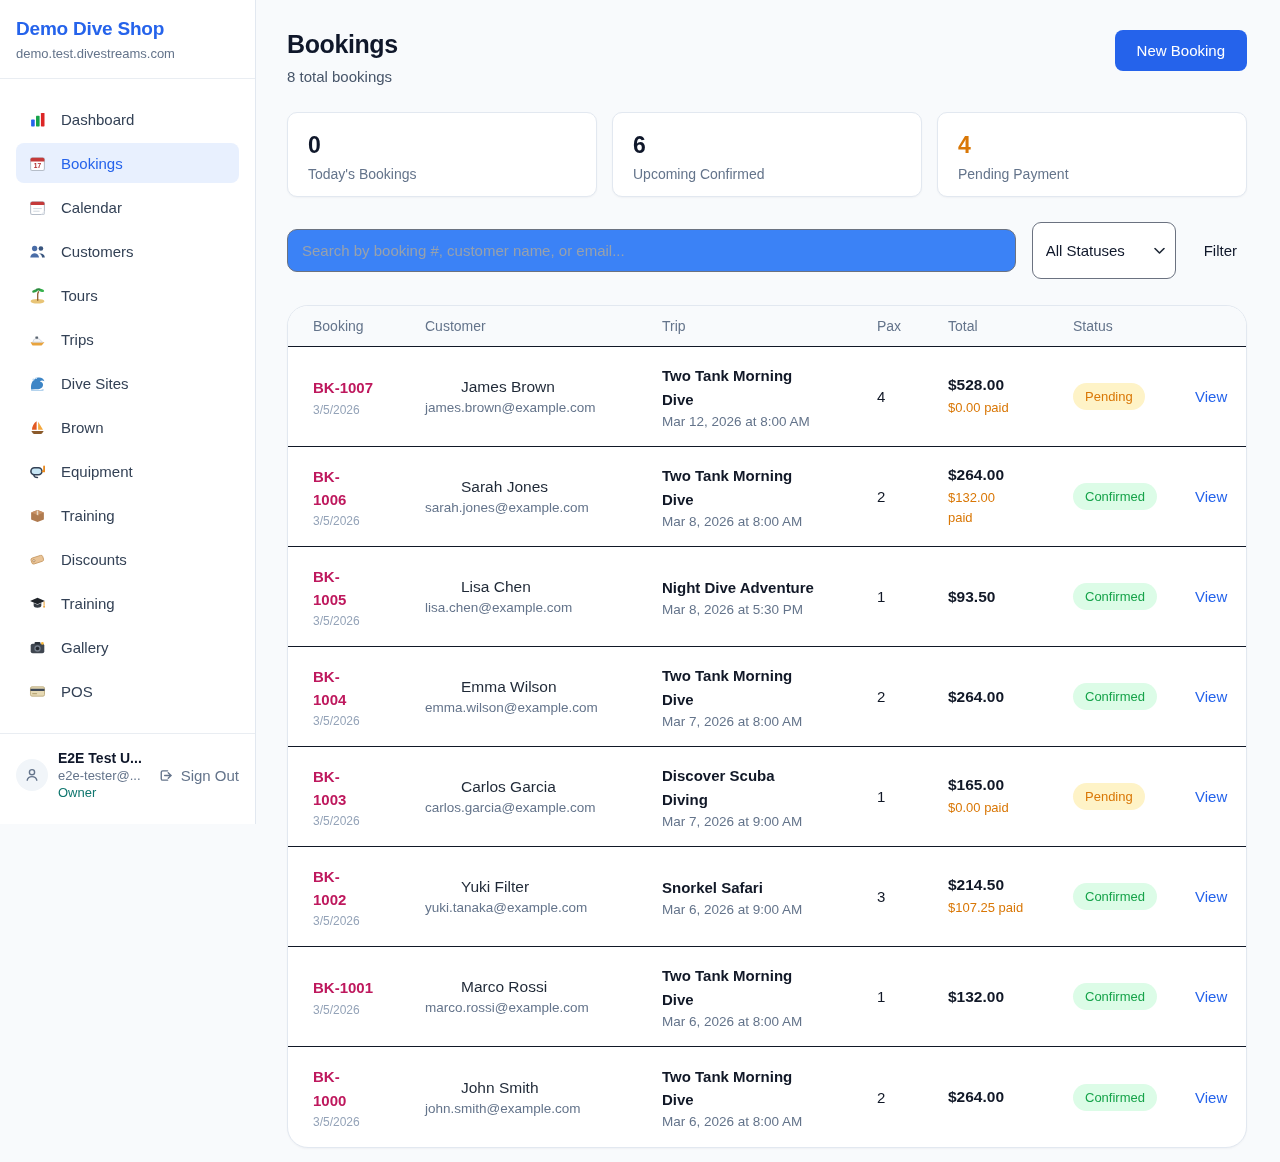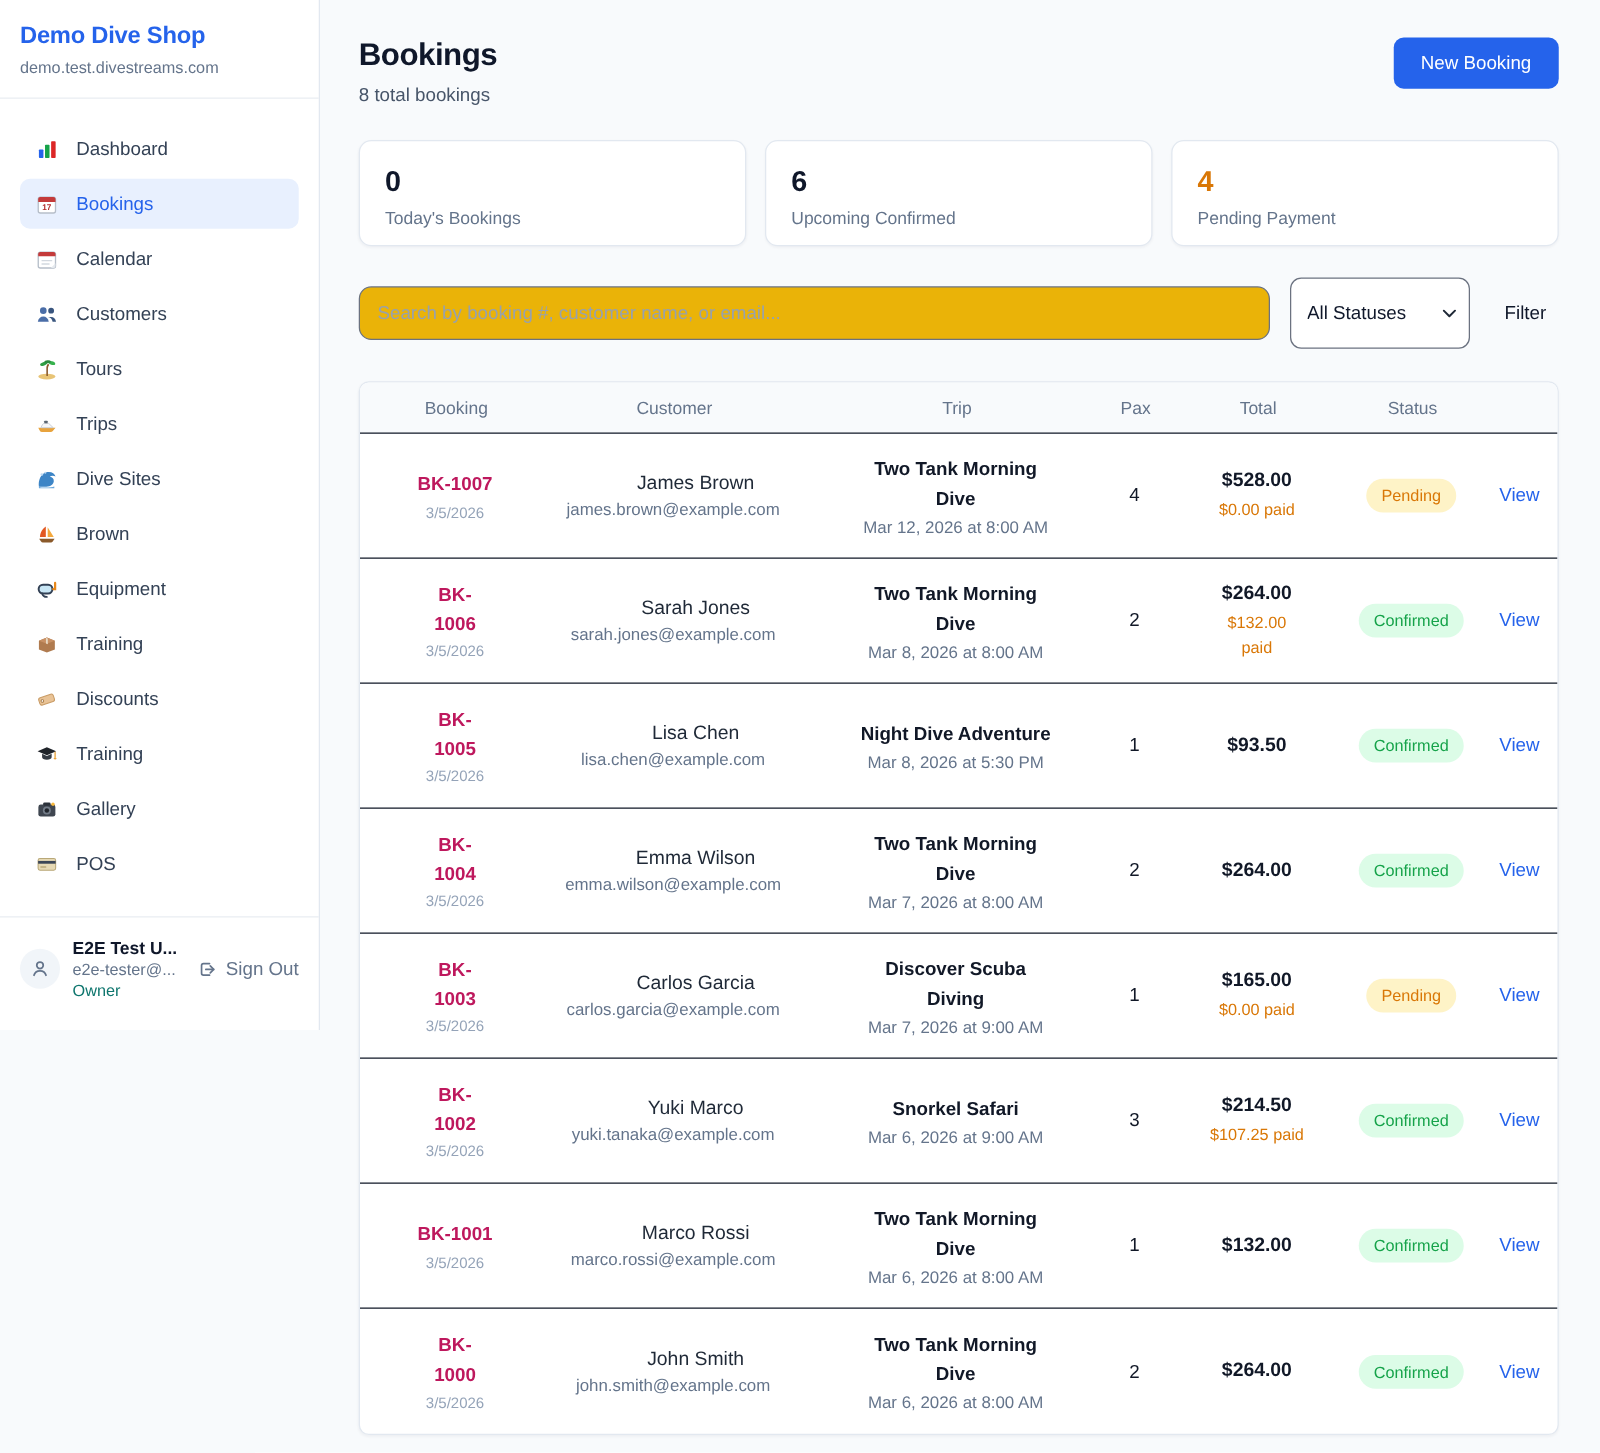--- a/index.html
+++ b/index.html
@@ -58,39 +58,39 @@
   .stat-card {
     background:#ffffff; border:1px solid #e2e8f0; border-radius:10px;
     padding:19px 20px; box-shadow:0 1px 2px rgba(15,23,42,0.04); height:85px;
   }
   .stat-value { font-size:23px; font-weight:700; }
   .stat-label { font-size:14px; color:#64748b; margin-top:7px; }
 
   .filter-row { display:flex; align-items:center; gap:16px; margin-top:25px; }
   .search-input {
     flex:1; height:43px; border:1px solid #6b7280; border-radius:10px;
-    padding:0 14px; font-family:inherit; font-size:15px; color:#0f172a; background:#eab308; outline:none;
+    padding:0 14px; font-family:inherit; font-size:15px; color:#0f172a; background:#3b82f6; outline:none;
   }
   .search-input::placeholder { color:#97a1ad; }
   .select-wrap { position:relative; width:144px; flex:0 0 144px; }
   .status-select {
     width:100%; height:57px; border:1px solid #6b7280; border-radius:9px;
     background:#ffffff; font-family:inherit; font-size:15px; color:#0f172a;
     padding:0 28px 0 13px; appearance:none; -webkit-appearance:none; cursor:pointer; outline:none;
   }
   .select-chevron { position:absolute; right:11px; top:50%; transform:translateY(-50%); pointer-events:none; display:flex; }
   .filter-btn {
     border:none; background:none; font-family:inherit; font-size:15px; color:#0f172a;
     cursor:pointer; padding:0 10px 0 12px;
   }
 
   
   .table-card {
-    margin-top:26px; background:#ffffff; border:1px solid #e2e8f0; border-radius:8px;
-    overflow:hidden; box-shadow:0 1px 2px rgba(15,23,42,0.04);text-align:center;
+    margin-top:26px; background:#ffffff; border:1px solid #e2e8f0; border-radius:21px;
+    overflow:hidden; box-shadow:0 1px 2px rgba(15,23,42,0.04);
   }
   .t-grid {
     display:grid;
     grid-template-columns:112px 237px 215px 71px 125px 122px 1fr;
     padding-left:25px;
   }
   .t-head { background:#f8fafc; border-bottom:1px solid #111827; height:41px; align-items:center; }
   .t-head .th { font-size:14px; font-weight:500; color:#64748b; padding-right:8px; }
   .t-row { min-height:100px; align-items:center; border-bottom:1px solid #111827; }
   .t-row:last-child { border-bottom:none; }
@@ -468,21 +468,21 @@
     </div>
     <div class="cell view-link">View</div>
   </div>
         <div class="t-grid t-row">
     <div class="cell">
       <div class="booking-id">BK-
 1002</div>
       <div class="booking-date">3/5/2026</div>
     </div>
     <div class="cell">
-      <div class="cust-name">Yuki Marco</div>
+      <div class="cust-name">Yuki Filter</div>
       <div class="cust-email">yuki.tanaka@example.com</div>
     </div>
     <div class="cell">
       <div class="trip-name">Snorkel Safari</div>
       <div class="trip-date">Mar 6, 2026 at 9:00 AM</div>
     </div>
     <div class="cell pax">3</div>
     <div class="cell">
       <div class="total">$214.50</div>
       <div class="paid">$107.25 paid</div>

